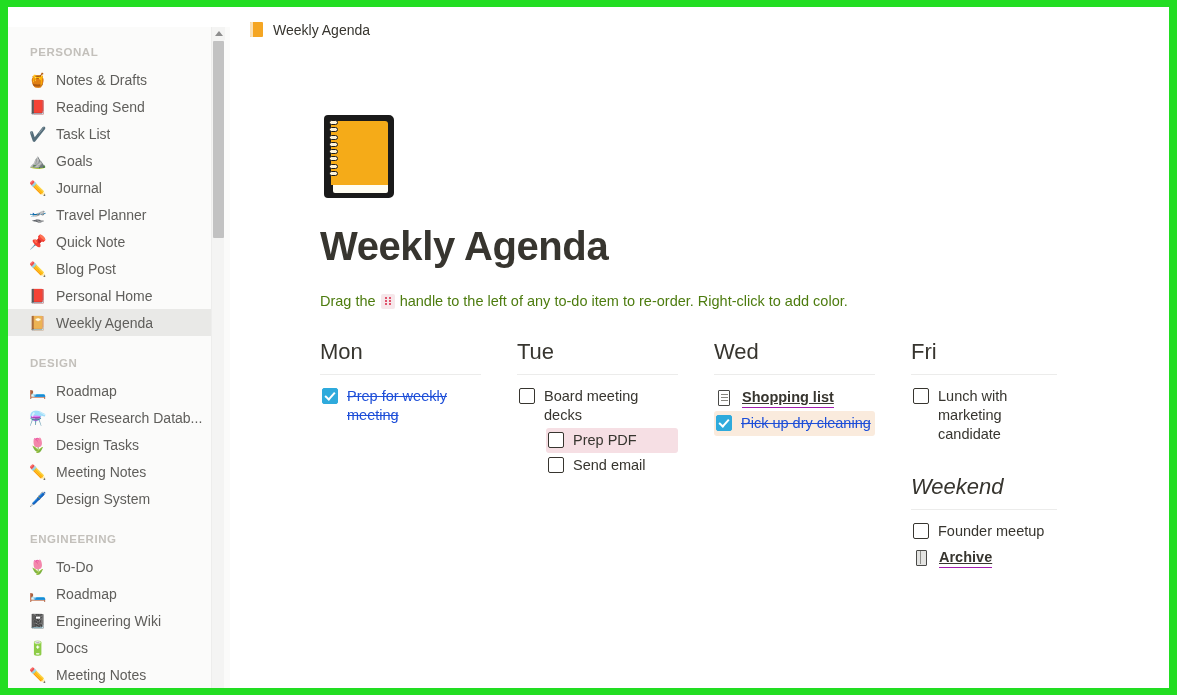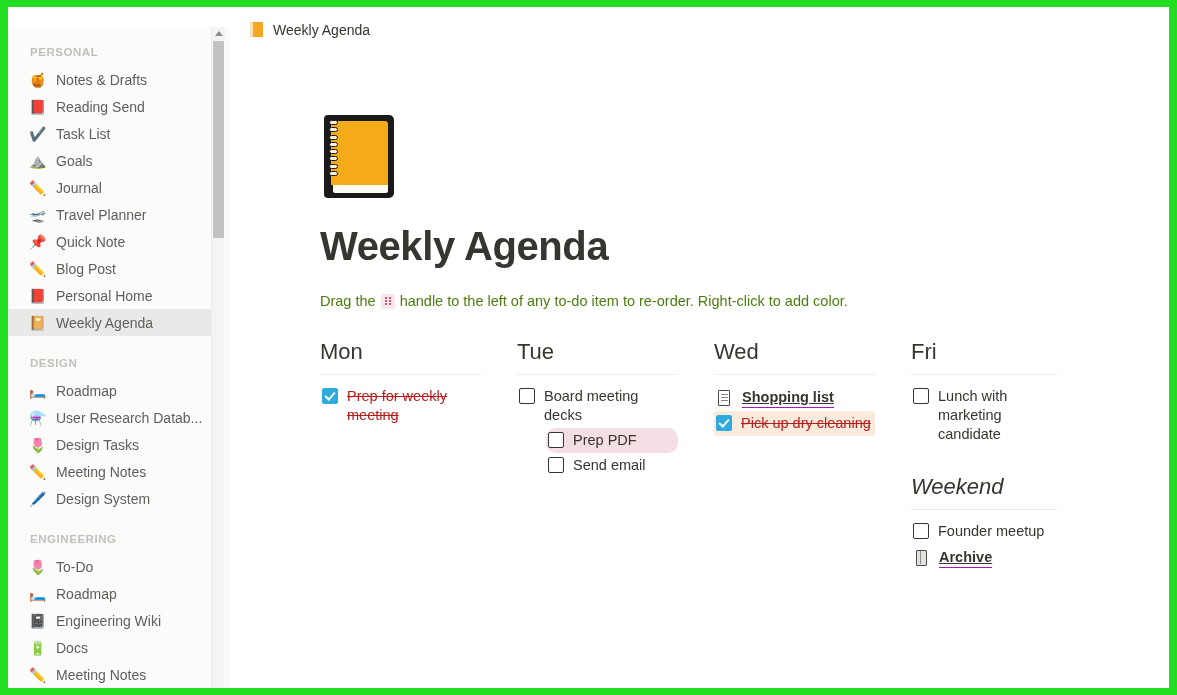--- a/index.html
+++ b/index.html
@@ -274,21 +274,21 @@
     display: flex;
     align-items: flex-start;
     font-size: 14.5px;
     line-height: 19px;
     color: #37352f;
     padding: 3px 4px 3px 2px;
     border-radius: 3px;
     cursor: pointer;
   }
   .todo.indent { margin-left: 29px; }
-  .todo.hl-pink   { background: #f6dfe4; border-radius: 10px; }
+  .todo.hl-pink   { background: #f6dfe4; }
   .todo.hl-orange { background: #faebdd; }
 
   .cbox {
     flex: 0 0 16px;
     width: 16px; height: 16px;
     margin-right: 9px;
     margin-top: 1px;
     border: 1.6px solid #37352f;
     border-radius: 2px;
     background: #ffffff;
@@ -302,21 +302,21 @@
   .cbox.checked::after {
     content: "";
     position: absolute;
     left: 4.4px; top: 1.2px;
     width: 4px; height: 8px;
     border: solid #ffffff;
     border-width: 0 2px 2px 0;
     transform: rotate(42deg);
   }
   .todo.done .todo-text {
-    color: #b91c1c;
+    color: #1d4ed8;
     text-decoration: line-through;
   }
 
   
   .pagelink {
     display: flex;
     align-items: center;
     font-size: 14.5px;
     line-height: 20px;
     color: #37352f;

